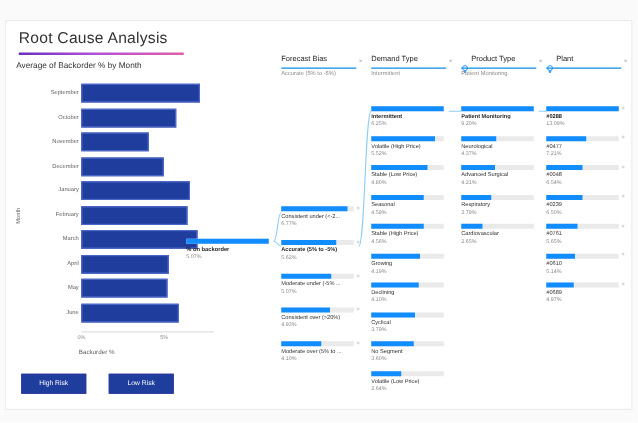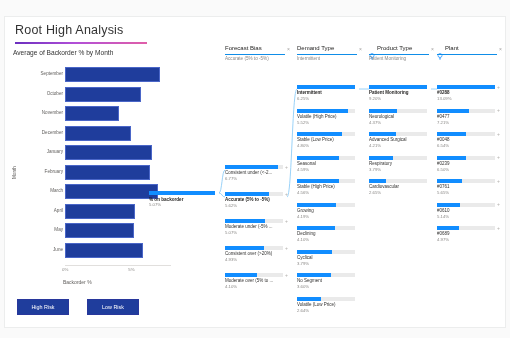--- a/index.html
+++ b/index.html
@@ -146,21 +146,21 @@
   svg.links{
     position:absolute;left:0;top:0;width:334px;height:282px;pointer-events:none;
   }
 </style>
 </head>
 <body>
 
 <div id="canvas">
   <div class="page">
 
-    <div class="title">Root High Analysis</div>
+    <div class="title">Root Cause Analysis</div>
     <div class="title-rule"></div>
 
     <div class="chart-title">Average of Backorder % by Month</div>
     <div class="chart">
       <div class="y-axis-title">Month</div>
       <div id="bars">
           <div class="bar-row" style="top: 6px;">
             <div class="bar-label">September</div>
             <div class="bar-fill" style="width: 95.4px; background: rgb(31, 61, 156);"></div>
           </div>

